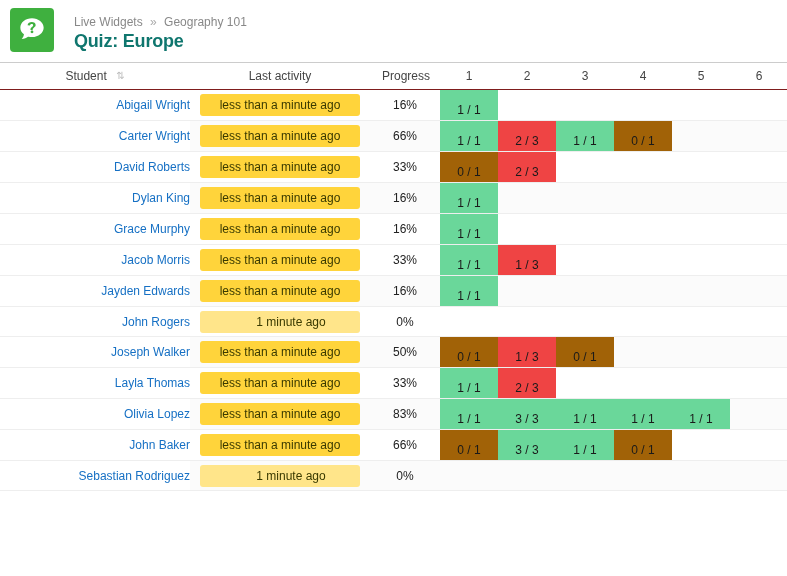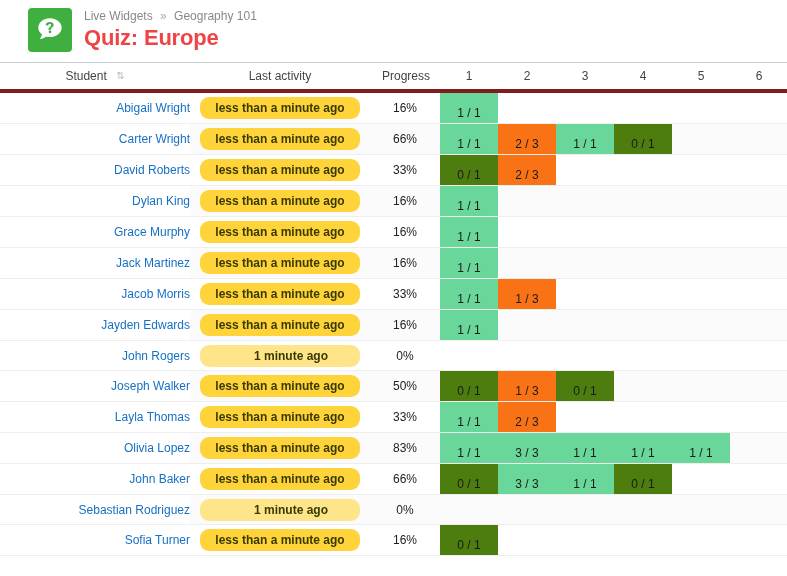--- a/index.html
+++ b/index.html
@@ -4,57 +4,57 @@
 <style>
   * { box-sizing: border-box; margin: 0; padding: 0; }
   body {
     font-family: -apple-system, "Helvetica Neue", Arial, sans-serif;
     background: #fff;
     font-size: 12px;
     color: #333;
   }
   .header {
     display: flex;
-    align-items: center;
-    padding: 8px 10px 10px 28px;
-    gap: 12px;
+    align-items: flex-end;
+    padding: 8px 10px 10px 10px;
+    gap: 20px;
   }
   .header-icon {
     width: 44px;
     height: 44px;
     background: #3fb03f;
     border-radius: 4px;
     display: flex;
     align-items: center;
     justify-content: center;
     flex-shrink: 0;
   }
   .header-icon svg { width: 28px; height: 28px; fill: #fff; }
   .header-text { display: flex; flex-direction: column; gap: 2px; }
   .breadcrumb { font-size: 12px; color: #888; }
   .breadcrumb .sep { margin: 0 4px; color: #aaa; }
   .page-title {
-    font-size: 22px;
+    font-size: 18px;
     font-weight: 600;
-    color: #ef4444;
+    color: #0f766e;
     letter-spacing: -0.2px;
   }
 
   table {
     border-collapse: collapse;
     width: 100%;
     table-layout: fixed;
   }
   thead th {
     font-weight: 400;
     font-size: 12px;
     color: #444;
     background: #fff;
     border-top: 1px solid #ccc;
-    border-bottom: 4px solid #7f1d1d;
+    border-bottom: 1px solid #7f1d1d;
     padding: 6px 12px;
     text-align: center;
     white-space: nowrap;
     position: relative;
   }
   thead th.col-student { width: 190px; text-align: center; }
   thead th.col-activity { width: 180px; margin-top: 29px; }
   thead th.col-progress { width: 70px; }
   thead th.col-q { width: 58px; }
   thead th .sort-icon {
@@ -84,40 +84,39 @@
   tbody td.cell-activity {
     padding: 2px 0;
   }
   tbody td.cell-progress {
     color: #222;
   }
   .pill {
     display: inline-block;
     min-width: 160px;
     padding: 4px 10px;
-    border-radius: 9px;
+    border-radius: 3px;
     font-size: 12px;
     color: #3a3a00;
-    font-weight: bold;
   }
   .pill.recent { background: #ffd43b; }
   .pill.older  { background: #ffe58a; padding-left: 32px; }
 
   .score-cell {
     margin: 0;
     padding: 5px 0;
     font-size: 12px;
     color: #1a1a1a;
     height: 100%;
     display: block;
     line-height: 20px;
   }
   .score-green  { background: #6ad79a; }
-  .score-orange { background: #f97316; }
-  .score-red    { background: #4d7c0f; }
+  .score-orange { background: #ef4444; }
+  .score-red    { background: #a16207; }
   tbody td.cell-q { padding: 0; }
   tbody td.cell-q .score-cell { height: 30px; line-height: 30px; }
   tbody tr.alt td.cell-q.empty,
   tbody tr.alt td.cell-progress,
   tbody tr.alt td.cell-activity { background: #fbfbfb; }
 </style>
 </head>
 <body>
 
 <div class="header">
@@ -231,33 +230,20 @@
         <td class="cell-progress">16%</td>
         <td class="cell-q">
           <span class="score-cell score-green">1 / 1</span>
         </td>
         <td class="cell-q empty"></td>
         <td class="cell-q empty"></td>
         <td class="cell-q empty"></td>
         <td class="cell-q empty"></td>
         <td class="cell-q empty"></td>
       </tr>
-      <tr class="alt">
-        <td class="cell-student"><a href="#">Jack Martinez</a></td>
-        <td class="cell-activity"><span class="pill recent">less than a minute ago</span></td>
-        <td class="cell-progress">16%</td>
-        <td class="cell-q">
-          <span class="score-cell score-green">1 / 1</span>
-        </td>
-        <td class="cell-q empty"></td>
-        <td class="cell-q empty"></td>
-        <td class="cell-q empty"></td>
-        <td class="cell-q empty"></td>
-        <td class="cell-q empty"></td>
-      </tr>
       <tr>
         <td class="cell-student"><a href="#">Jacob Morris</a></td>
         <td class="cell-activity"><span class="pill recent">less than a minute ago</span></td>
         <td class="cell-progress">33%</td>
         <td class="cell-q">
           <span class="score-cell score-green">1 / 1</span>
         </td>
         <td class="cell-q">
           <span class="score-cell score-orange">1 / 3</span>
         </td>
@@ -366,27 +352,14 @@
         <td class="cell-student"><a href="#">Sebastian Rodriguez</a></td>
         <td class="cell-activity"><span class="pill older">1 minute ago</span></td>
         <td class="cell-progress">0%</td>
         <td class="cell-q empty"></td>
         <td class="cell-q empty"></td>
         <td class="cell-q empty"></td>
         <td class="cell-q empty"></td>
         <td class="cell-q empty"></td>
         <td class="cell-q empty"></td>
       </tr>
-      <tr>
-        <td class="cell-student"><a href="#">Sofia Turner</a></td>
-        <td class="cell-activity"><span class="pill recent">less than a minute ago</span></td>
-        <td class="cell-progress">16%</td>
-        <td class="cell-q">
-          <span class="score-cell score-red">0 / 1</span>
-        </td>
-        <td class="cell-q empty"></td>
-        <td class="cell-q empty"></td>
-        <td class="cell-q empty"></td>
-        <td class="cell-q empty"></td>
-        <td class="cell-q empty"></td>
-      </tr>
     </tbody>
 </table>
 
 </body></html>

